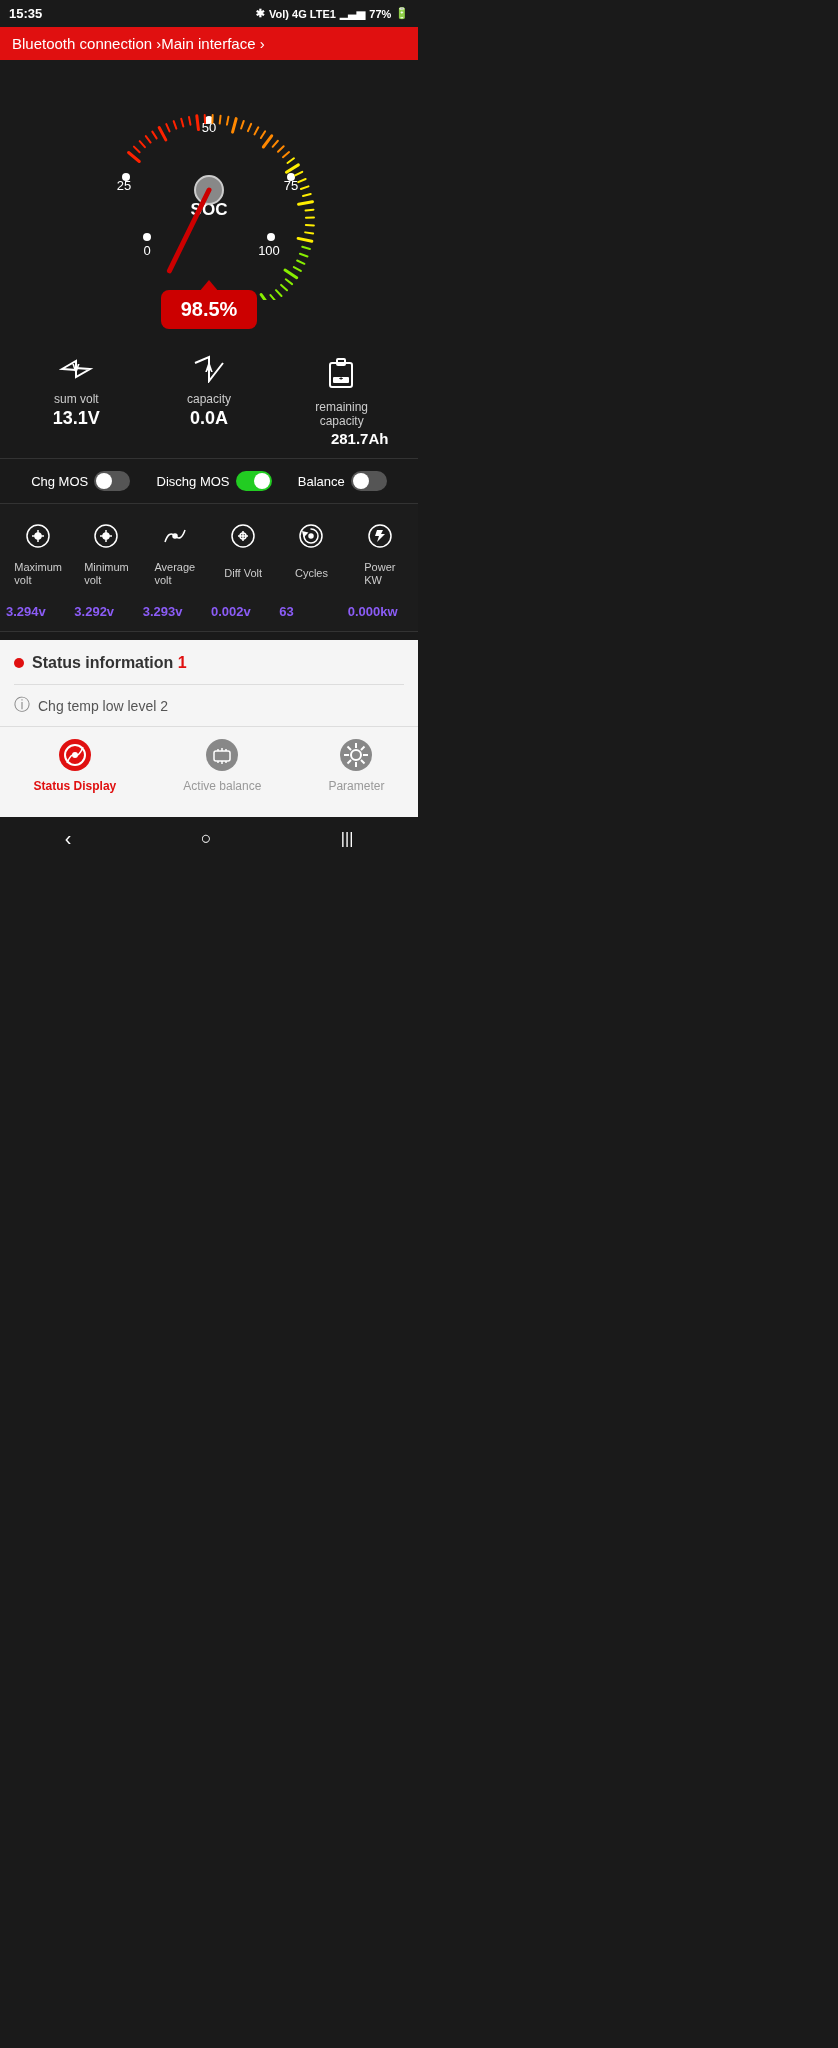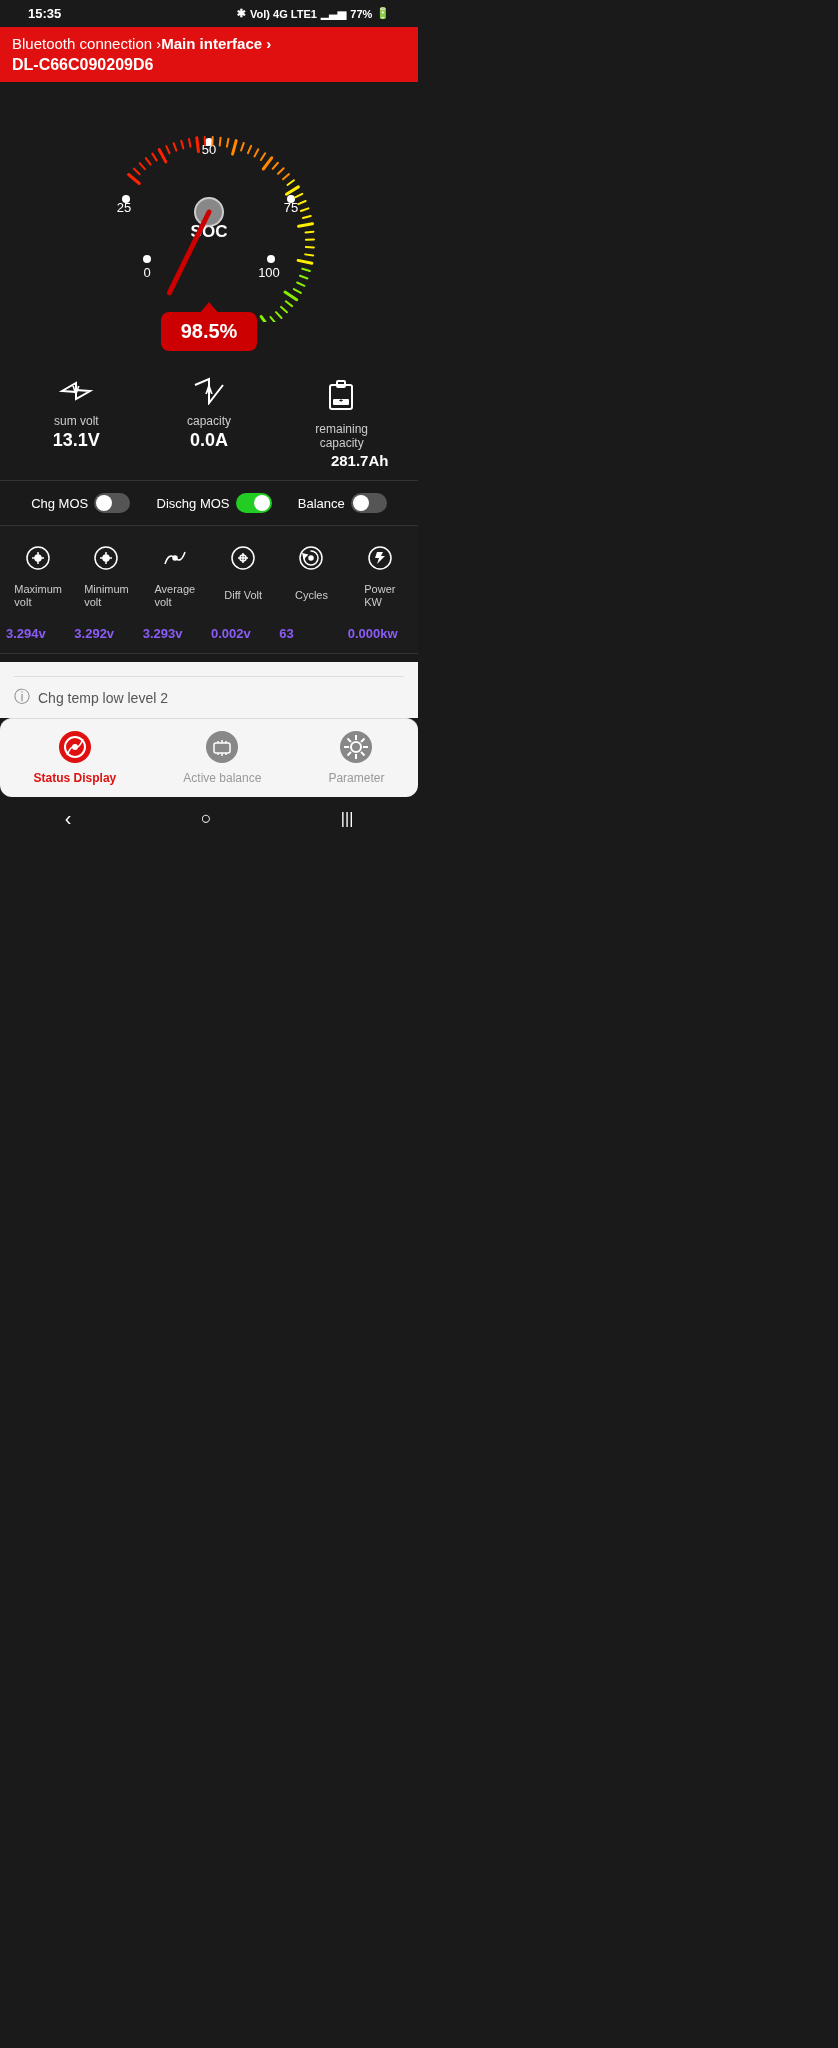--- a/index.html
+++ b/index.html
@@ -12,21 +12,21 @@
       overflow-x: hidden;
       color: white;
     }
 
     
     .status-bar {
       background: #1a1a1a;
       display: flex;
       justify-content: space-between;
       align-items: center;
-      padding: 6px 28px;
+      padding: 6px 9px;
       font-size: 13px;
       font-weight: 600;
     }
     .status-bar-right {
       display: flex;
       align-items: center;
       gap: 4px;
       font-size: 11px;
     }
 
@@ -41,21 +41,21 @@
       align-items: center;
     }
     .bluetooth-conn {
       color: white;
       font-size: 15px;
       font-weight: 500;
     }
     .main-interface {
       color: white;
       font-size: 15px;
-      font-weight: 700;
+      font-weight: 400;
     }
     .device-id {
       color: white;
       font-size: 16px;
       font-weight: 700;
       margin-top: 4px;
     }
 
     
     .gauge-section {
@@ -267,23 +267,22 @@
       font-size: 14px;
       color: #555;
     }
 
     
     .bottom-nav {
       background: #f5f5f5;
       display: flex;
       justify-content: space-around;
       align-items: center;
-      padding: 8px 0 12px;
+      padding: 8px 0 24px;
       border-top: 1px solid #ddd;
-      border-radius: 12px;
     }
     .nav-item {
       display: flex;
       flex-direction: column;
       align-items: center;
       gap: 4px;
       cursor: pointer;
     }
     .nav-icon {
       width: 40px;
@@ -329,21 +328,20 @@
   <div class="header-top">
     <span class="bluetooth-conn">
       <span>Bluetooth connection</span>
       <span> ›</span>
     </span>
     <span class="main-interface">
       <span>Main interface</span>
       <span>›</span>
     </span>
   </div>
-  <div class="device-id">DL-C66C090209D6</div>
 </div>
 
 <div class="gauge-section">
   <div class="gauge-container">
     <svg class="gauge-svg" viewBox="0 0 300 220">
 
       <defs>
         <linearGradient id="gaugeGrad" x1="0%" y1="0%" x2="100%" y2="0%">
           <stop offset="0%" style="stop-color:#ff0000"></stop>
           <stop offset="25%" style="stop-color:#ff8800"></stop>
@@ -587,20 +585,27 @@
       <div class="bs-label">Power<br>KW</div>
       <div class="bs-value">0.000kw</div>
     </div>
 
   </div>
 </div>
 
 <div class="divider"></div>
 
 <div class="status-info-section">
+  <div class="status-info-header">
+    <div class="red-dot"></div>
+    <span class="status-info-title">
+      <span>Status information</span>
+      <span class="status-info-count"> <span>1</span></span>
+    </span>
+  </div>
 
   <div class="status-info-item">
     <span class="status-info-item-icon">ⓘ</span>
     <span class="status-info-item-text">Chg temp low level 2</span>
   </div>
 </div>
 
 <div class="bottom-nav">
   <div class="nav-item">
     <svg class="nav-icon" viewBox="0 0 40 40">

